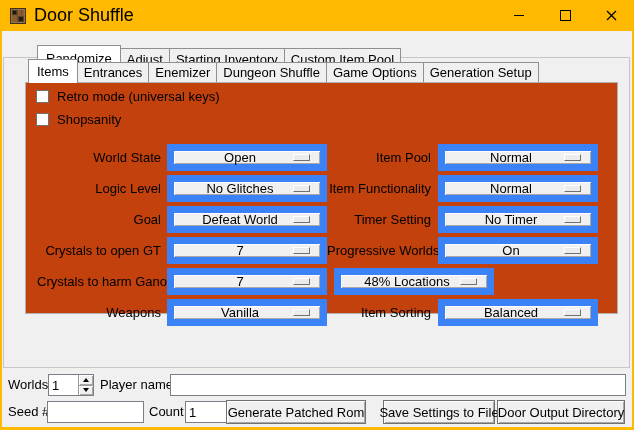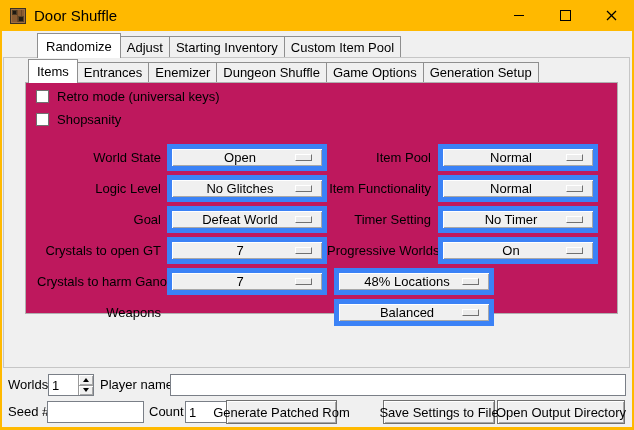--- a/index.html
+++ b/index.html
@@ -4,62 +4,62 @@
 <style>
   html,body{margin:0;padding:0;background:#d8d8d8;}
   .window{
     position:relative;width:634px;height:430px;background:#ffb900;
     font-family:"Liberation Sans",sans-serif;font-size:13px;color:#000;
     overflow:hidden;
   }
   
   .titlebar{position:absolute;left:0;top:0;width:634px;height:31px;background:#ffb900;display:flex;align-items:center;}
   .app-icon{width:16px;height:16px;margin-left:10px;display:inline-block;}
-  .title-text{margin-left:8px;font-size:15px;color:#000;}
+  .title-text{margin-left:8px;font-size:18px;color:#000;}
   .winbtns{position:absolute;right:0;top:0;height:31px;display:flex;}
   .winbtn{width:46px;height:31px;display:flex;align-items:center;justify-content:center;cursor:default;}
   .glyph-min{width:10px;height:1px;background:#000;display:block;}
   .glyph-max{width:9px;height:9px;border:1px solid #000;display:block;}
   
   .client{position:absolute;left:2px;top:31px;width:630px;height:396px;background:#f0f0f0;overflow:hidden;}
   
   .tabbar{position:absolute;display:flex;align-items:flex-end;z-index:3;}
-  .tabbar-outer{left:3px;top:2px;height:24px;padding-left:32px;}
+  .tabbar-outer{left:3px;top:14px;height:24px;padding-left:32px;}
   .tabbar-inner{left:26px;top:28px;height:23px;}
   .tab{
     height:20px;padding:0 6px;display:flex;align-items:center;
     background:#f0f0f0;border:1px solid #8f8f8f;border-bottom:none;
     margin-right:-1px;font-size:13px;white-space:nowrap;cursor:default;
   }
   .tabbar-outer .tab{height:20px;}
   .tab.active{
     height:24px;margin-bottom:-1px;background:#ffffff;z-index:4;position:relative;
     padding:0 8px;
   }
   .tabbar-inner .tab{height:19px;text-align:right;}
   .tabbar-inner .tab.active{height:23px;}
   .outer-pane{position:absolute;left:1px;top:26px;width:627px;height:311px;border:1px solid #c6c6c6;background:#f0f0f0;box-sizing:border-box;z-index:1;}
-  .inner-pane{position:absolute;left:23px;top:51px;width:593px;height:232px;border:1px solid #b0b0b0;background:#be185d;box-sizing:border-box;z-index:2;}
+  .inner-pane{position:absolute;left:23px;top:51px;width:593px;height:232px;border:1px solid #b0b0b0;background:#c2410c;box-sizing:border-box;z-index:2;}
   
   .check-row{position:absolute;left:10px;display:flex;align-items:center;height:16px;}
   .check-row-1{top:5px;}
   .check-row-2{top:28px;}
   .checkbox{width:13px;height:13px;background:#fff;border:1px solid #707070;display:inline-block;box-sizing:border-box;}
   .check-label{margin-left:8px;}
   
   .settings-col{position:absolute;top:49px;display:flex;flex-direction:column;gap:4px;margin-top:12px;}
   .settings-left{left:11px;}
   .settings-right{left:301px;}
   .setting-row{display:flex;align-items:center;height:27px;}
   .setting-label{text-align:right;white-space:nowrap;}
   .settings-left .setting-label{width:124px;}
   .settings-right .setting-label{width:104px;}
   .dropdown{
     position:relative;width:160px;height:27px;margin-left:6px;
-    background:#f0f0f0;border:5px solid #3b82f6;box-sizing:border-box;
+    background:#f0f0f0;border:7px solid #3b82f6;box-sizing:border-box;
     box-shadow:inset 1px 1px 0 #fff, inset -1px -1px 0 #a8a8a8;
     display:flex;align-items:center;justify-content:center;cursor:default;
   }
   .settings-right .dropdown{margin-left:7px;}
   .dropdown-value{font-size:13px;margin-right:14px;}
   .dd-indicator{
     position:absolute;right:10px;top:50%;margin-top:-4px;width:17px;height:7px;
     background:#ececec;box-sizing:border-box;
     border-top:1px solid #fff;border-left:1px solid #fff;
     border-right:1px solid #707070;border-bottom:1px solid #707070;
@@ -185,20 +185,24 @@
         </div>
         <div class="setting-row">
           <span class="setting-label">Crystals to harm Ganon</span>
           <div class="dropdown">
             <span class="dropdown-value">7</span>
             <span class="dd-indicator"></span>
           </div>
         </div>
         <div class="setting-row">
           <span class="setting-label">Weapons</span>
+          <div class="dropdown">
+            <span class="dropdown-value">Vanilla</span>
+            <span class="dd-indicator"></span>
+          </div>
         </div>
       </div>
 
       <div class="settings-col settings-right">
         <div class="setting-row">
           <span class="setting-label">Item Pool</span>
           <div class="dropdown">
             <span class="dropdown-value">Normal</span>
             <span class="dd-indicator"></span>
           </div>
@@ -224,20 +228,21 @@
             <span class="dd-indicator"></span>
           </div>
         </div>
         <div class="setting-row">
           <div class="dropdown">
             <span class="dropdown-value">48% Locations</span>
             <span class="dd-indicator"></span>
           </div>
         </div>
         <div class="setting-row">
+          <span class="setting-label">Item Sorting</span>
           <div class="dropdown">
             <span class="dropdown-value">Balanced</span>
             <span class="dd-indicator"></span>
           </div>
         </div>
       </div>
 
     </div>
 
     <span class="b-label row1-label" style="left:6px;">Worlds</span>
@@ -262,18 +267,18 @@
       <span class="spin-value">1</span>
       <span class="spin-arrows">
         <span class="spin-btn">
             <span class="tri-up"></span>
           </span>
         <span class="spin-btn">
             <span class="tri-down"></span>
           </span>
       </span>
     </div>
-    <div class="btn" style="left:224px;top:369px;width:111px;">Generate Patched Rom</div>
+    <div class="btn" style="left:224px;top:369px;width:140px;">Generate Patched Rom</div>
     <div class="btn" style="left:381px;top:369px;width:112px;">Save Settings to File</div>
-    <div class="btn" style="left:495px;top:369px;width:128px;">Open Output Directory</div>
+    <div class="btn" style="left:495px;top:369px;width:128px;">Door Output Directory</div>
 
   </div>
 </div>
 
 </body></html>

